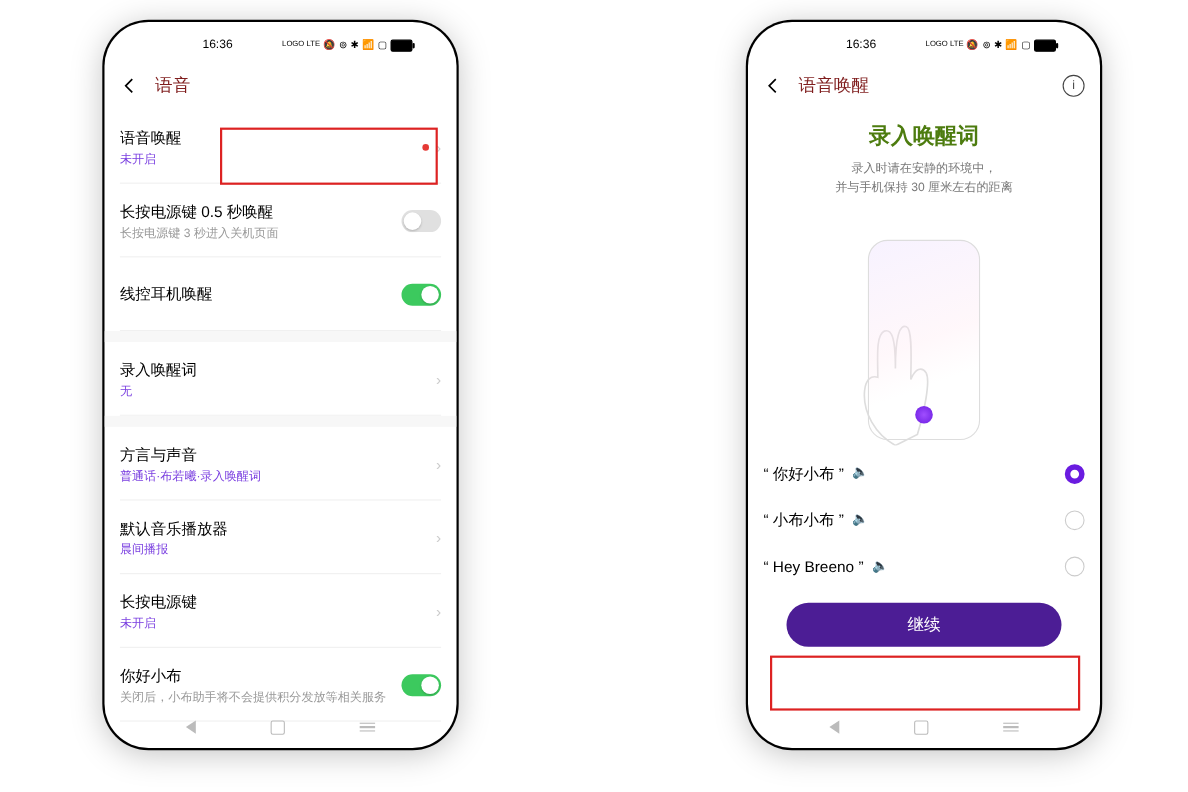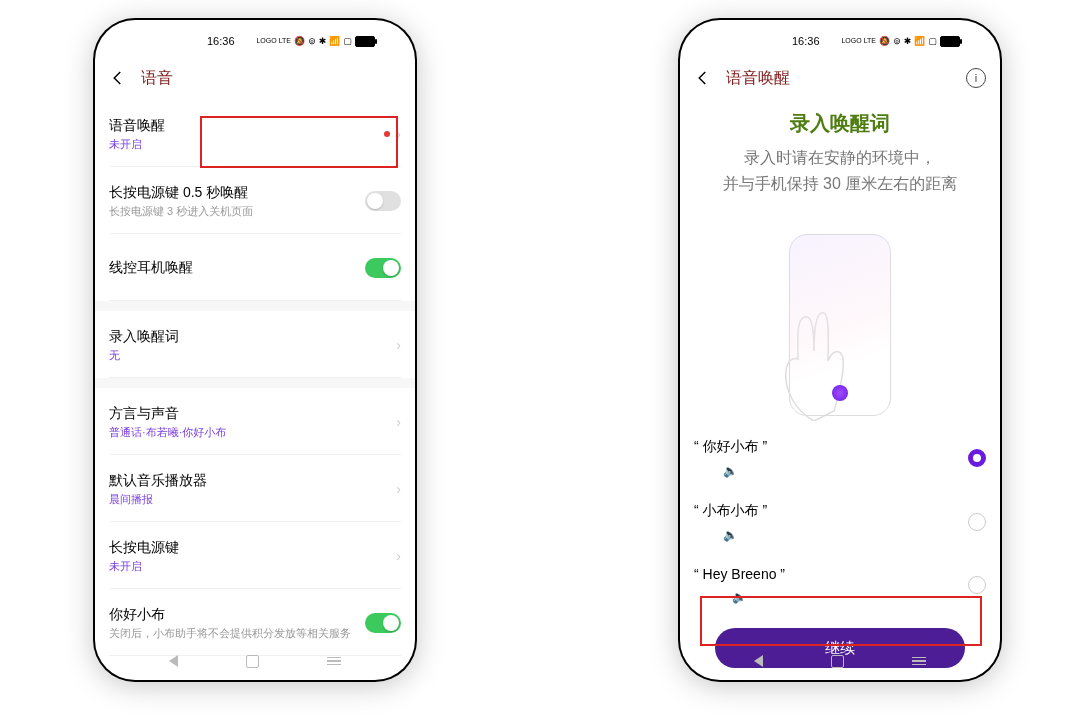--- a/index.html
+++ b/index.html
@@ -24,21 +24,21 @@
 
   .status-bar {
     height: 30px;
     display: flex;
     align-items: center;
     justify-content: space-between;
     padding: 6px 40px 0 40px;
     font-size: 11px;
     color: #000;
   }
-  .status-time { font-weight: 500; position: relative; left: 72px; }
+  .status-time { font-weight: 500; position: relative; left: 49px; }
   .status-icons { display: flex; align-items: center; gap: 3px; font-size: 9px; }
   .status-icons span { line-height: 1; }
   .battery {
     display: inline-block; width: 18px; height: 9px;
     border: 1px solid #000; border-radius: 2px; position: relative;
     background: #000;
   }
   .battery::after { content:""; position:absolute; right:-3px; top:2px; width:2px; height:5px; background:#000; border-radius:1px; }
 
   .header {
@@ -99,21 +99,21 @@
     display:flex; align-items:center; justify-content:space-around;
     padding: 0 40px;
   }
   .nav-tri { width:0;height:0;border-top:6px solid transparent;border-bottom:6px solid transparent;border-right:9px solid #bbb; }
   .nav-sq { width:11px;height:11px;border:1.5px solid #bbb;border-radius:2px; }
   .nav-lines { display:flex; flex-direction:column; gap:2px; }
   .nav-lines span { display:block; width:14px; height:1.5px; background:#bbb; }
 
   
   .big-title { text-align:center; font-size:20px; font-weight:600; color:#4d7c0f; margin-top:10px; }
-  .sub-text { text-align:center; font-size:16px; color:#777; margin-top:8px; line-height:1.6; }
+  .sub-text { text-align:center; font-size:11px; color:#777; margin-top:8px; line-height:1.6; }
   .illustration { height: 200px; margin: 20px auto 10px auto; position:relative; display:flex; align-items:flex-end; justify-content:center; }
   .illu-phone {
     width: 100px; height: 180px; border:1.5px solid #ddd; border-radius:18px;
     background: linear-gradient(160deg, rgba(240,230,255,0.5) 0%, rgba(255,230,240,0.3) 50%, rgba(255,255,255,0) 70%);
     position: relative;
   }
   .illu-phone::after {
     content:""; position:absolute; left:50%; bottom:14px; transform:translateX(-50%);
     width:16px; height:16px; border-radius:50%;
     background: radial-gradient(circle,#a04eff 0%, #6a1be0 100%);
@@ -121,21 +121,21 @@
   .hand {
     position:absolute; left:50%; bottom:-5px; transform:translateX(-80%);
     width:80px; height:130px;
   }
   .hand svg { width:100%; height:100%; }
 
   .option-row {
     display:flex; align-items:center; justify-content:space-between;
     padding: 12px 0;
   }
-  .option-label { font-size:14px; color:#000; display:flex; align-items:center; gap:8px;flex-direction:column; }
+  .option-label { font-size:14px; color:#000; display:flex; align-items:flex-start; gap:8px; }
   .sound-icon { font-size:12px; color:#555; }
   .radio {
     width:16px; height:16px; border-radius:50%;
   }
   .radio.selected { border:5px solid #6a1be0; width:8px; height:8px; }
   .radio.unselected { border:1.5px solid #ccc; }
 
   .continue-btn {
     margin: 12px auto 0 auto;
     width: 250px; height: 40px;
@@ -203,21 +203,21 @@
         <div class="row-text">
           <div class="row-title">录入唤醒词</div>
           <div class="row-sub purple">无</div>
         </div>
         <span class="chevron">›</span>
       </div>
       <div class="section-gap"></div>
       <div class="row">
         <div class="row-text">
           <div class="row-title">方言与声音</div>
-          <div class="row-sub purple">普通话·布若曦·你好小布</div>
+          <div class="row-sub purple">普通话·布若曦·录入唤醒词</div>
         </div>
         <span class="chevron">›</span>
       </div>
       <div class="row">
         <div class="row-text">
           <div class="row-title">默认音乐播放器</div>
           <div class="row-sub purple">晨间播报</div>
         </div>
         <span class="chevron">›</span>
       </div>

